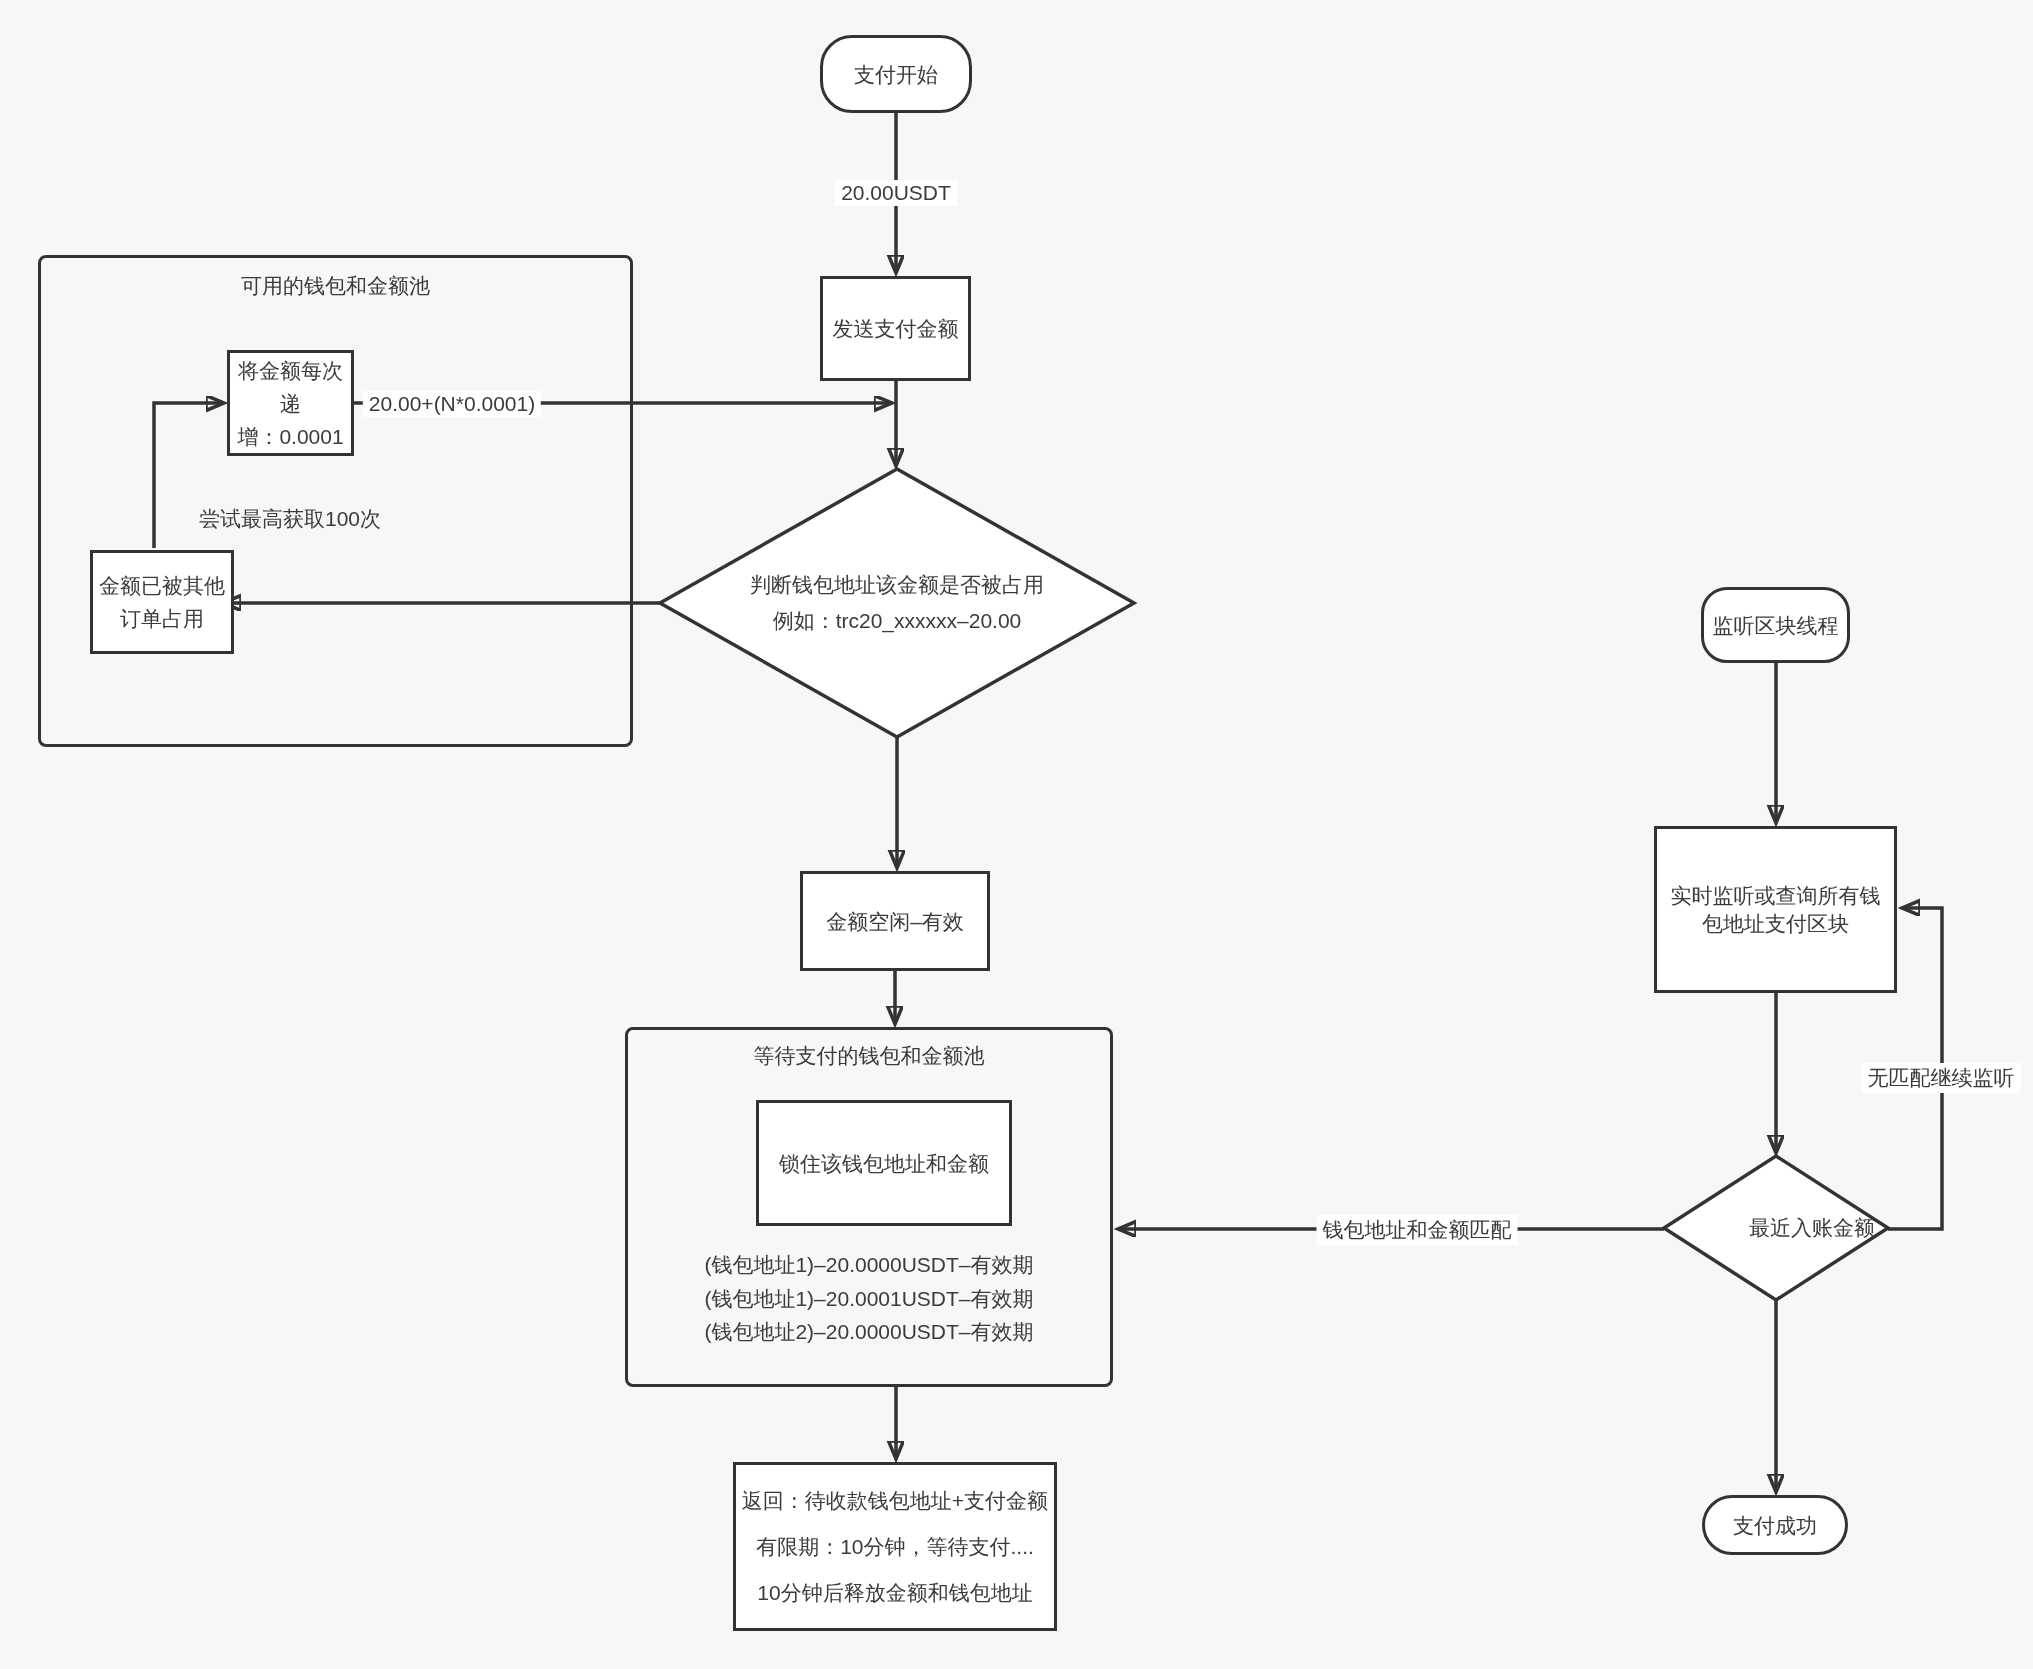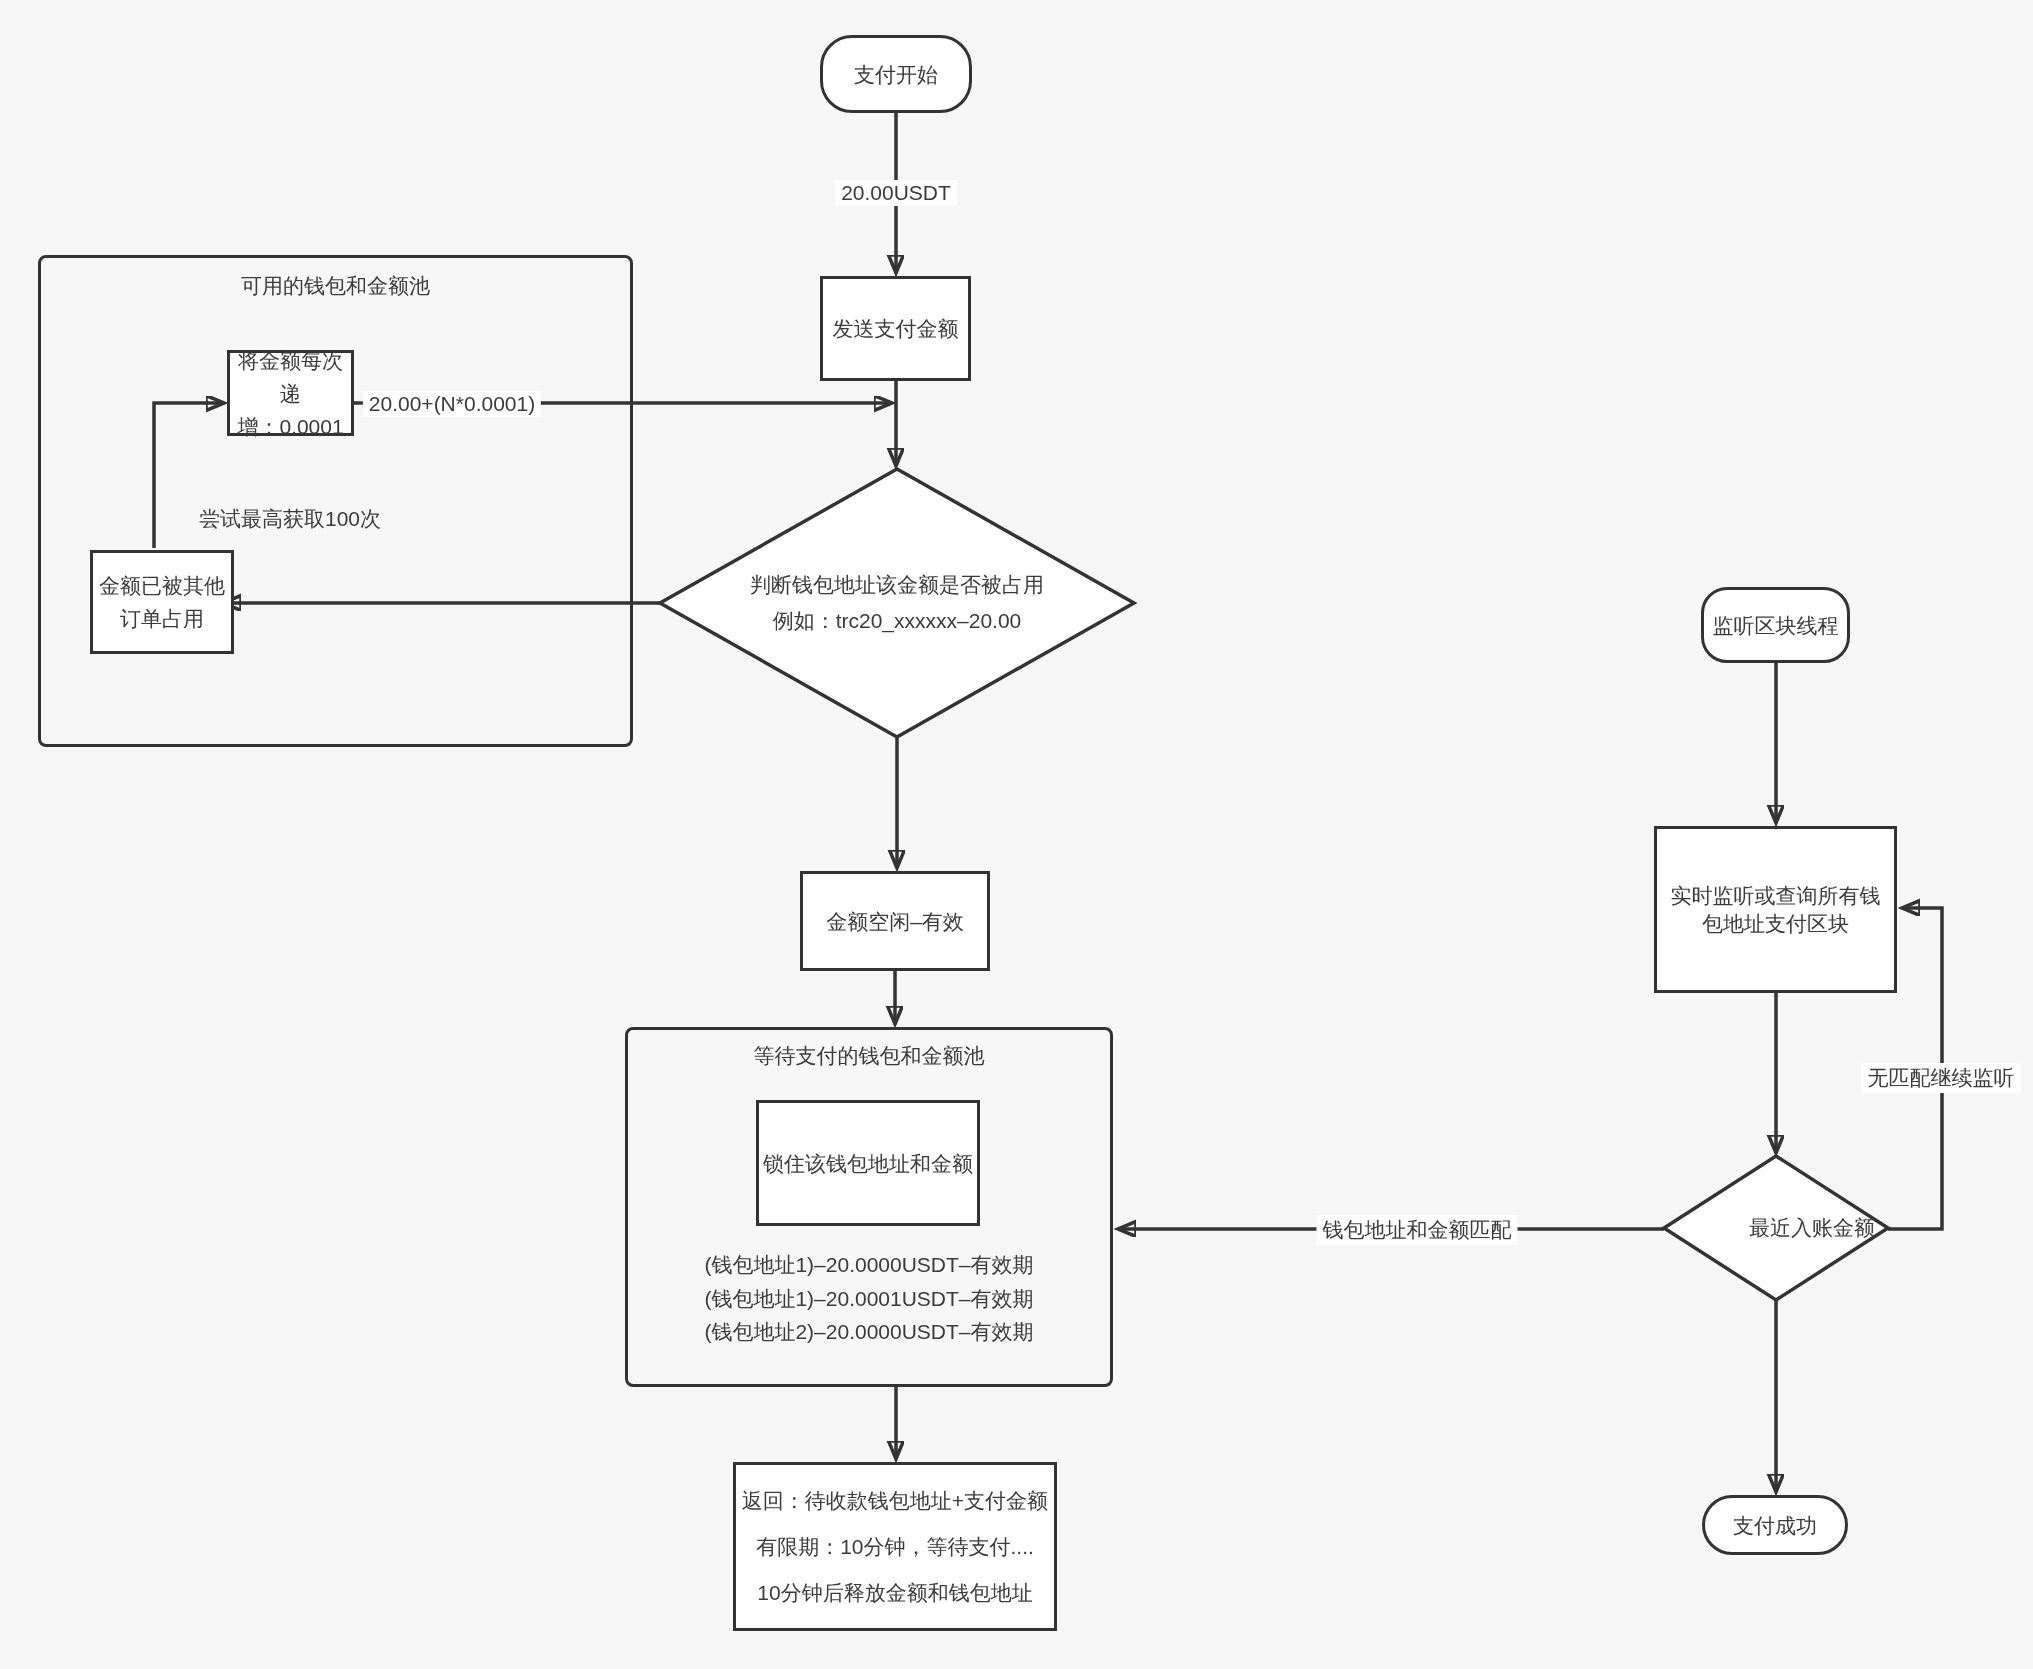--- a/index.html
+++ b/index.html
@@ -91,34 +91,34 @@
     <path d="M1888,1229 L1942,1229 L1942,908 L1903,908" marker-end="url(#arrow)"></path>
 
     <polygon class="diamond" points="897,469 1134,603 897,737 660,603"></polygon>
     <polygon class="diamond" points="1776,1156 1888,1228 1776,1300 1664,1228"></polygon>
   </svg>
 
   <div class="node pill" style="left:820px;top:35px;width:152px;height:78px;">支付开始</div>
 
   <div class="node" style="left:820px;top:276px;width:151px;height:105px;">发送支付金额</div>
 
-  <div class="node" style="left:227px;top:350px;width:127px;height:86px;">将金额每次递
+  <div class="node" style="left:227px;top:350px;width:127px;height:106px;">将金额每次递
 增：0.0001</div>
 
   <div class="free-text" style="left:290px;top:519px;transform:translate(-50%,-50%);">尝试最高获取100次</div>
 
   <div class="node" style="left:90px;top:550px;width:144px;height:104px;">金额已被其他
 订单占用</div>
 
   <div class="dtext" style="left:897px;top:603px;width:420px;">判断钱包地址该金额是否被占用
 例如：trc20_xxxxxx–20.00</div>
 
   <div class="node" style="left:800px;top:871px;width:190px;height:100px;">金额空闲–有效</div>
 
-  <div class="node" style="left:756px;top:1100px;width:224px;height:126px;">锁住该钱包地址和金额</div>
+  <div class="node" style="left:756px;top:1100px;width:256px;height:126px;">锁住该钱包地址和金额</div>
 
   <div class="entries">
     <div>(钱包地址1)–20.0000USDT–有效期</div>
     <div>(钱包地址1)–20.0001USDT–有效期</div>
     <div>(钱包地址2)–20.0000USDT–有效期</div>
   </div>
 
   <div class="node" style="left:733px;top:1462px;width:324px;height:169px;line-height:46px;">返回：待收款钱包地址+支付金额
 有限期：10分钟，等待支付....
 10分钟后释放金额和钱包地址</div>

